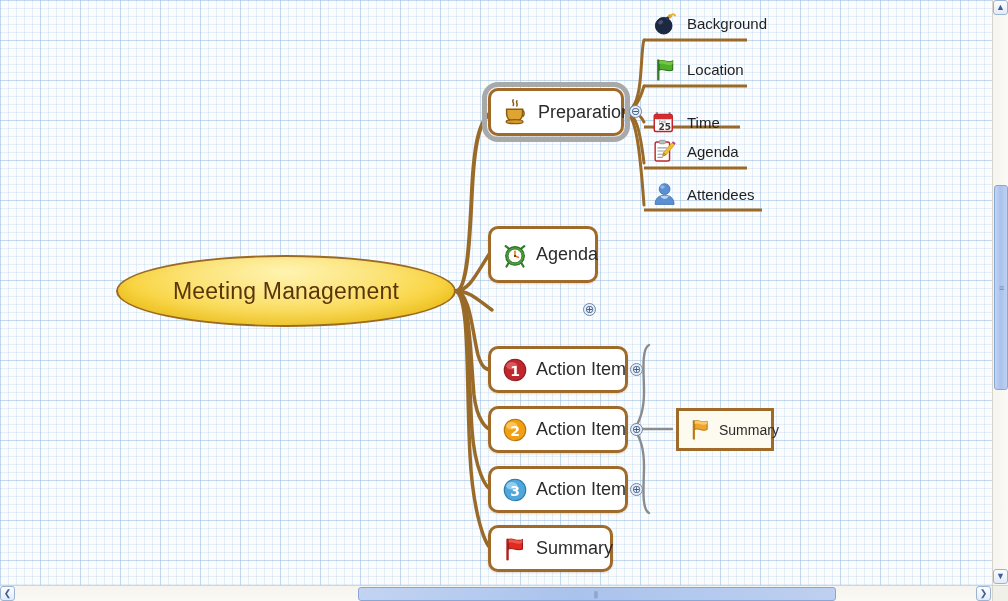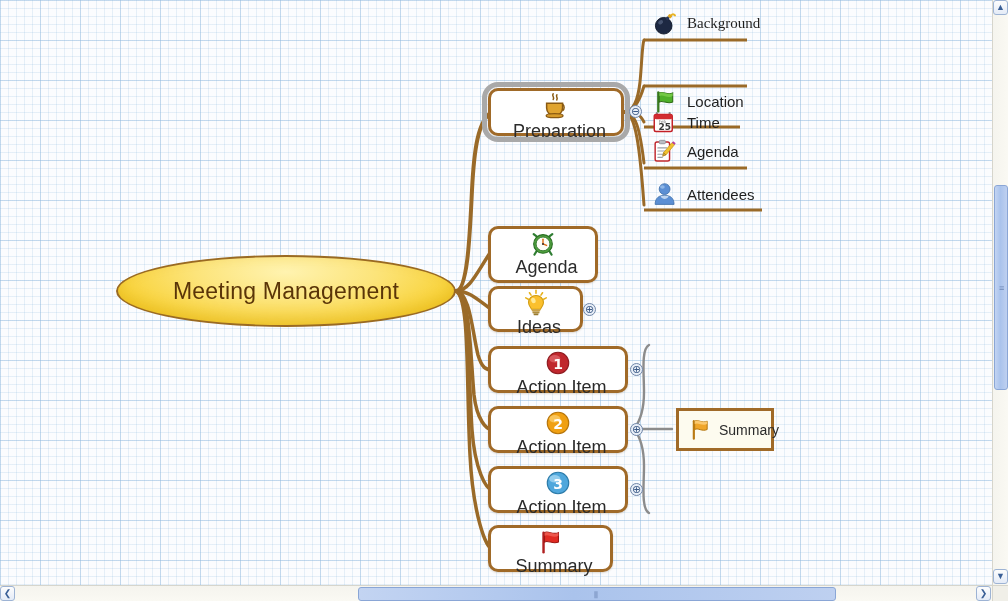--- a/index.html
+++ b/index.html
@@ -73,21 +73,20 @@
   .node {
     position: absolute;
     box-sizing: border-box;
     background: #ffffff;
     border: 3px solid #a06a28;
     border-radius: 10px;
     display: flex;
     align-items: center;
     padding: 0 10px;
     box-shadow: 0 1px 2px rgba(90,60,20,0.18);
-    flex-direction: column;
   }
   .node .label {
     font-size: 18px;
     color: #2b2b2b;
     white-space: nowrap;
     margin-left: 7px;
   }
   .node.selected {
     border: 3px solid #a06a28;
     outline: 5px solid #a9a9a9;
@@ -261,35 +260,35 @@
           </g>
           <path d="M6 13 h17 v5 a8.5 8.5 0 0 1 -17 0 z" fill="#e0a430" stroke="#8a5a12" stroke-width="1.6"></path>
           <path d="M23 14 a4.5 4.5 0 0 1 0 7" fill="none" stroke="#8a5a12" stroke-width="1.6"></path>
           <ellipse cx="14.5" cy="26.3" rx="9" ry="2.1" fill="#d79b2a" stroke="#8a5a12" stroke-width="1.4"></ellipse>
         </svg>
       </span>
       <span class="label">Preparation</span>
     </div>
     <div class="expander" style="left:629px; top:105px;">⊖</div>
 
-    <div class="uline nobar" style="left:652px; top:8px; height:32px;font-family:Liberation Serif, serif;">
+    <div class="uline nobar" style="left:652px; top:8px; height:32px;">
       <span class="icon">
         <svg width="27" height="27" viewBox="0 0 30 30">
           <path d="M19.5 7.5 C21.5 4.5 24 4 25.5 6" fill="none" stroke="#e8b425" stroke-width="2.3" stroke-linecap="round"></path>
           <rect x="17.8" y="5.2" width="4.2" height="3.4" rx="0.8" fill="#e0a41e" transform="rotate(35 19.9 6.9)"></rect>
           <circle cx="13" cy="17.5" r="9.2" fill="#1d2842"></circle>
           <circle cx="13" cy="17.5" r="9.2" fill="none" stroke="#0f1526" stroke-width="1"></circle>
           <ellipse cx="9.6" cy="13.6" rx="2.9" ry="2.1" fill="#54617f" opacity="0.75" transform="rotate(-30 9.6 13.6)"></ellipse>
           <rect x="15.5" y="7.5" width="3.4" height="3.6" rx="0.7" fill="#2a3556" transform="rotate(35 17.2 9.3)"></rect>
         </svg>
       </span>
       <span class="label">Background</span>
     </div>
 
-    <div class="uline nobar" style="left:652px; top:54px; height:32px;margin-top:32px;">
+    <div class="uline nobar" style="left:652px; top:54px; height:32px;">
       <span class="icon">
         <svg width="27" height="27" viewBox="0 0 30 30">
           <path d="M7 5 v21" stroke="#3b7a22" stroke-width="2.6" stroke-linecap="round" fill="none"></path>
           <path d="M8 5.5 C12 3 17 8.5 23 5.5 v10 C17 18.5 12 13 8 15.5 z" fill="#4fb02a" stroke="#2f6d16" stroke-width="1.2"></path>
           <path d="M8 5.5 C12 3 17 8.5 23 5.5 v3.5 C17 12 12 6.5 8 9 z" fill="#7fd14f" opacity="0.75"></path>
         </svg>
       </span>
       <span class="label">Location</span>
     </div>
 
@@ -351,39 +350,20 @@
           <circle cx="15" cy="16" r="10" fill="#4fa03f" stroke="#2a6e23" stroke-width="1.2"></circle>
           <circle cx="15" cy="16" r="7.4" fill="#fdfdf6" stroke="#2a6e23" stroke-width="0.9"></circle>
           <path d="M15 16 v-5" stroke="#e06a10" stroke-width="1.5" stroke-linecap="round"></path>
           <path d="M15 16 l3.8 1.6" stroke="#e06a10" stroke-width="1.5" stroke-linecap="round"></path>
           <circle cx="15" cy="16" r="1.1" fill="#333"></circle>
         </svg>
       </span>
       <span class="label">Agenda</span>
     </div>
 
-    <div class="node" style="left:488px; top:286px; width:95px; height:46px;">
-      <span class="icon">
-        <svg width="28" height="28" viewBox="0 0 30 30">
-          <g stroke="#e7b21c" stroke-width="1.7" stroke-linecap="round">
-            <path d="M15 1.5 v3"></path>
-              <path d="M8 4 l1.7 2.6"></path>
-              <path d="M22 4 l-1.7 2.6"></path>
-            <path d="M4 9.5 l2.8 1.4"></path>
-              <path d="M26 9.5 l-2.8 1.4"></path>
-          </g>
-          <path d="M15 7 C19.8 7 23 10.4 23 14.4 C23 17.6 20.8 19.6 19.8 21.6 h-9.6 C9.2 19.6 7 17.6 7 14.4 C7 10.4 10.2 7 15 7 z" fill="#fbc02d" stroke="#cf9a0f" stroke-width="1.1"></path>
-          <ellipse cx="12.2" cy="12.3" rx="2.3" ry="3" fill="#fff0a8" opacity="0.85" transform="rotate(-20 12.2 12.3)"></ellipse>
-          <rect x="10.4" y="21.6" width="9.2" height="2.4" rx="0.8" fill="#c9a24a"></rect>
-          <rect x="11.2" y="24" width="7.6" height="2.2" rx="0.8" fill="#b08e3c"></rect>
-          <rect x="12.4" y="26.2" width="5.2" height="2" rx="1" fill="#97792e"></rect>
-        </svg>
-      </span>
-      <span class="label">Ideas</span>
-    </div>
     <div class="expander" style="left:583px; top:303px;">⊕</div>
 
     <div class="node" style="left:488px; top:346px; width:140px; height:47px;">
       <span class="icon">
         <svg width="28" height="28" viewBox="0 0 30 30">
           <circle cx="15" cy="15" r="11.5" fill="#c0272d" stroke="#8e1b20" stroke-width="1.2"></circle>
           <ellipse cx="11.5" cy="10.5" rx="6" ry="4" fill="#f0888c" opacity="0.5"></ellipse>
           <text x="15" y="21" text-anchor="middle" font-family="DejaVu Sans, sans-serif" font-size="15" font-weight="bold" fill="#ffffff">1</text>
         </svg>
       </span>

